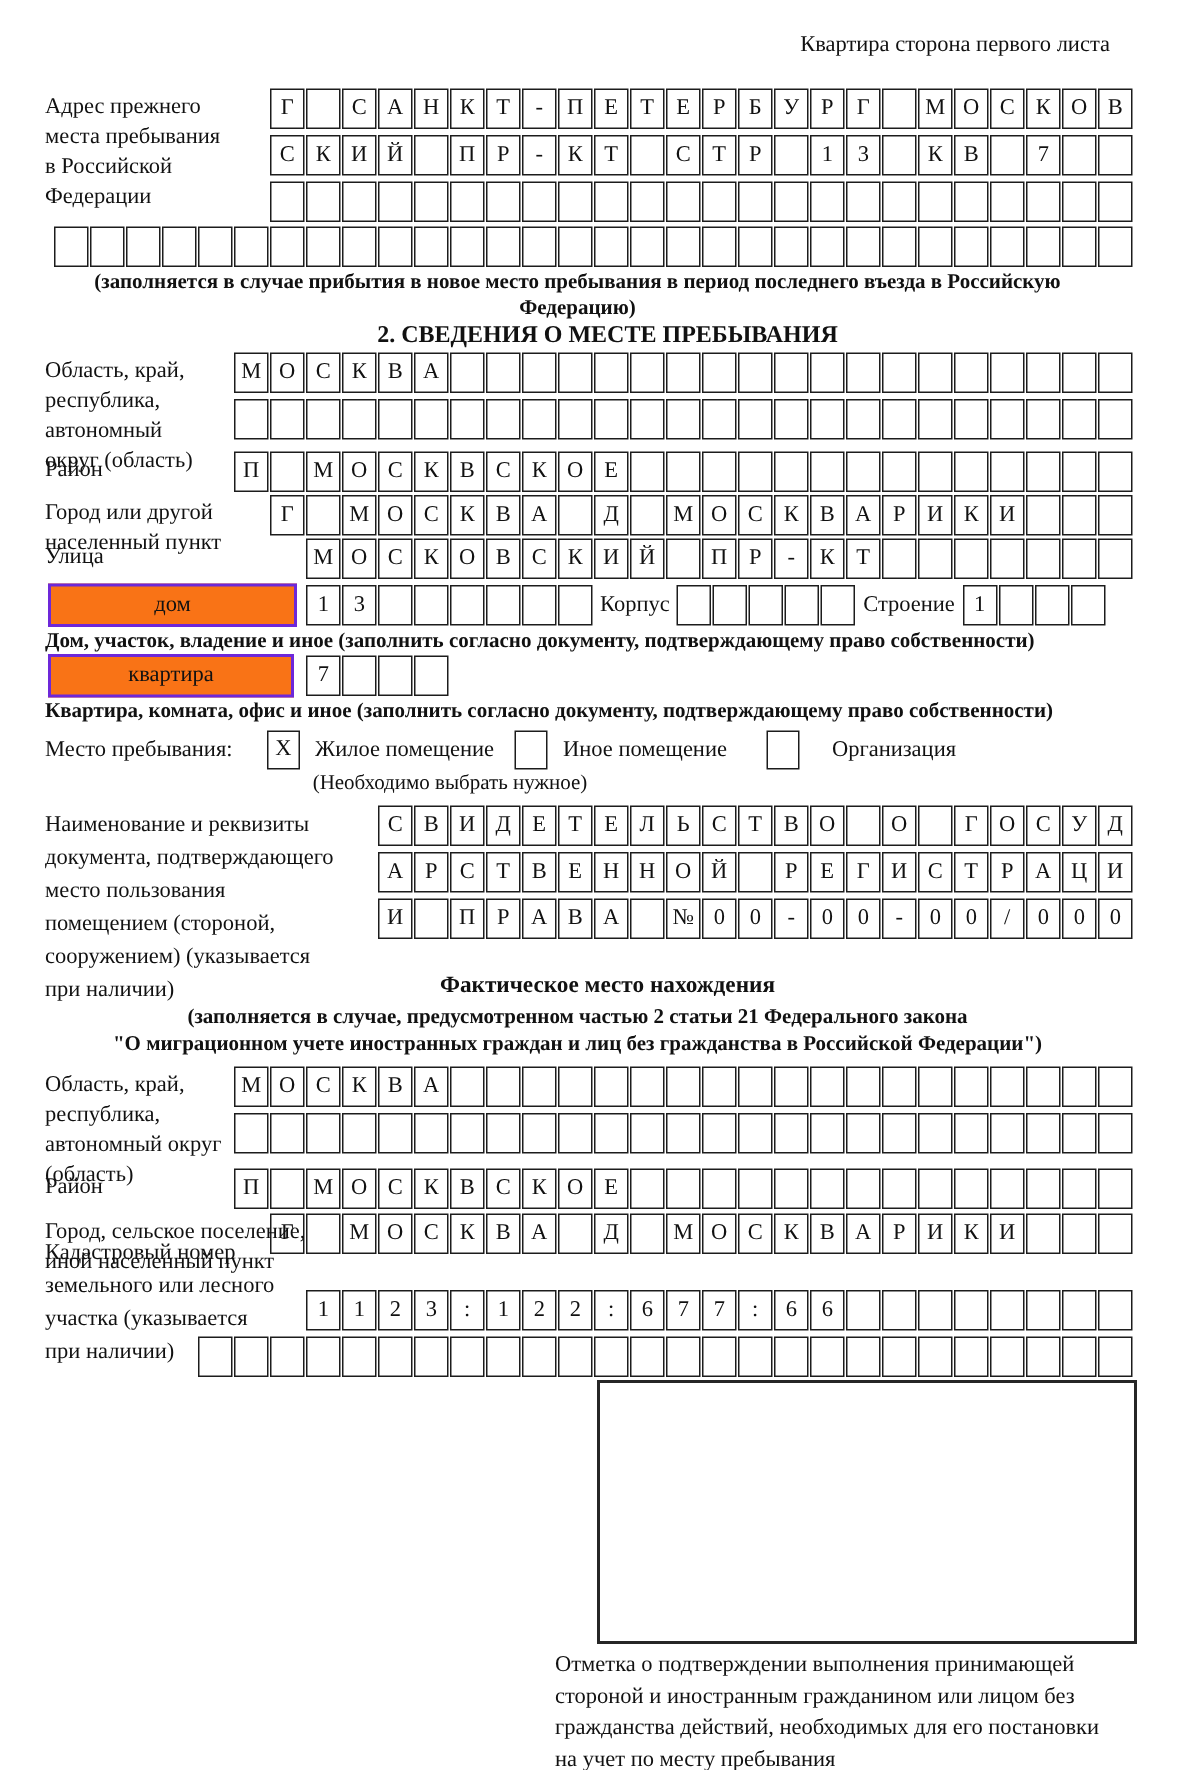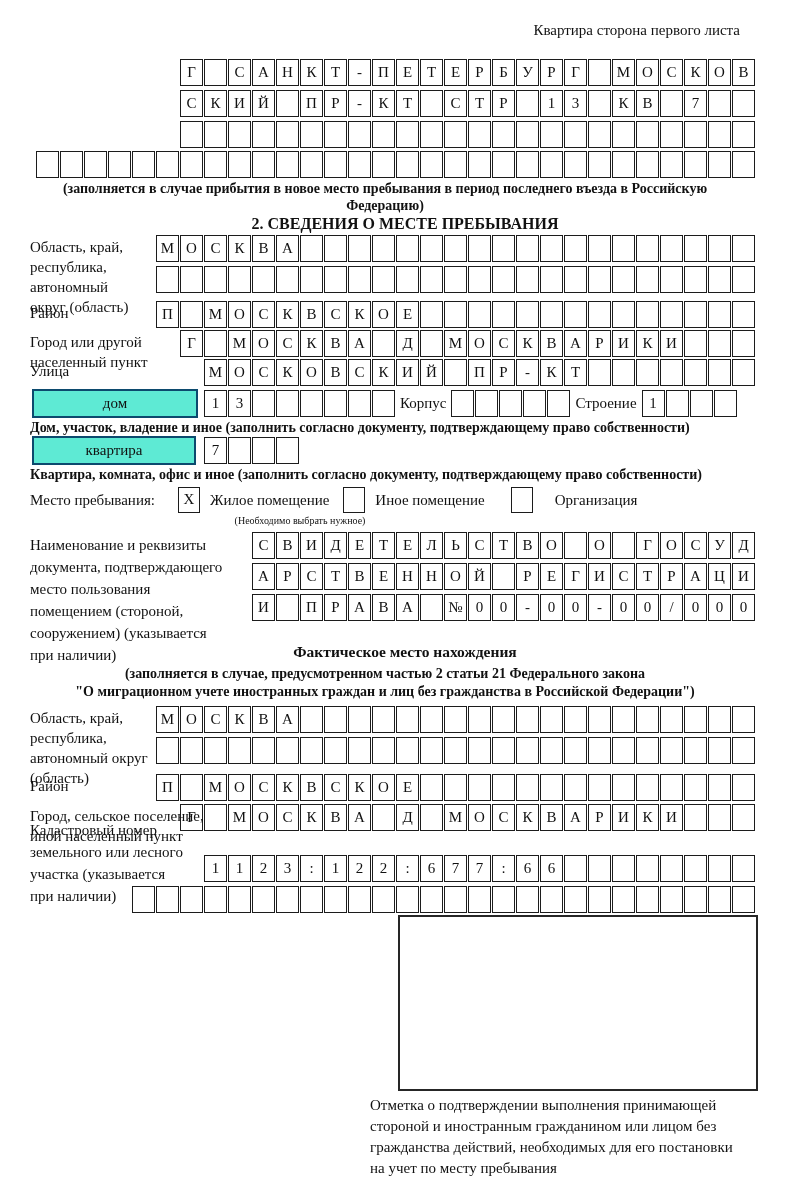--- a/index.html
+++ b/index.html
@@ -29,47 +29,53 @@
     font-size:15px;background:#fff;
   }
   .caption{font-size:14px;line-height:17px;font-weight:bold;}
   .caption.center{text-align:center;margin-left:30px;margin-right:60px;}
   .caption.left{margin-left:30px;margin-right:40px;}
   .sec-title{text-align:center;font-weight:bold;font-size:16px;margin-left:30px;margin-right:20px;}
   .sub-title{text-align:center;font-weight:bold;font-size:15.5px;margin-left:30px;margin-right:20px;}
   
   .combo-row{display:flex;align-items:center;margin-left:32px;margin-right:45px;}
   .named-box{
-    box-sizing:border-box;height:29px;border:2px solid #0c4a6e;
-    text-align:center;line-height:25px;font-size:15px;background:#5eead4;
+    box-sizing:border-box;height:29px;border:2px solid #6d28d9;
+    text-align:center;line-height:25px;font-size:15px;background:#f97316;
   }
   .house-box{width:166px;margin-right:6px;}
   .apt-box{width:164px;margin-right:8px;}
   .inline-label{margin:0 5px;font-size:15px;white-space:nowrap;}
   
   .stay-row{display:flex;align-items:center;margin-left:30px;}
   .checkbox{
     display:inline-block;box-sizing:border-box;width:22px;height:26px;
     border:1.5px solid #1c1c1c;text-align:center;line-height:23px;font-size:15px;
   }
   .stay-label{width:148px;}
   .opt-label{white-space:nowrap;}
-  .note-center{font-size:10px;margin-left:120px;width:360px;text-align:center;}
+  .note-center{font-size:14px;margin-left:120px;width:360px;text-align:center;}
   
   .stamp-box{margin-left:398px;width:360px;height:176px;border:2px solid #262626;box-sizing:border-box;}
   .stamp-caption{margin-left:370px;width:410px;text-align:left;font-size:15px;line-height:21px;}
 </style>
 </head>
 <body>
 
 <div id="page">
 
   <div class="top-note">Квартира сторона первого листа</div>
 
   <div class="field" style="margin-top:20px;">
+    <div class="flabel">
+      <div>Адрес прежнего</div>
+      <div>места пребывания</div>
+      <div>в Российской</div>
+      <div>Федерации</div>
+    </div>
     <div class="rows">
       <div class="cellrow">
           <span class="cell">Г</span>
           <span class="cell"></span>
           <span class="cell">С</span>
           <span class="cell">А</span>
           <span class="cell">Н</span>
           <span class="cell">К</span>
           <span class="cell">Т</span>
           <span class="cell">-</span>

